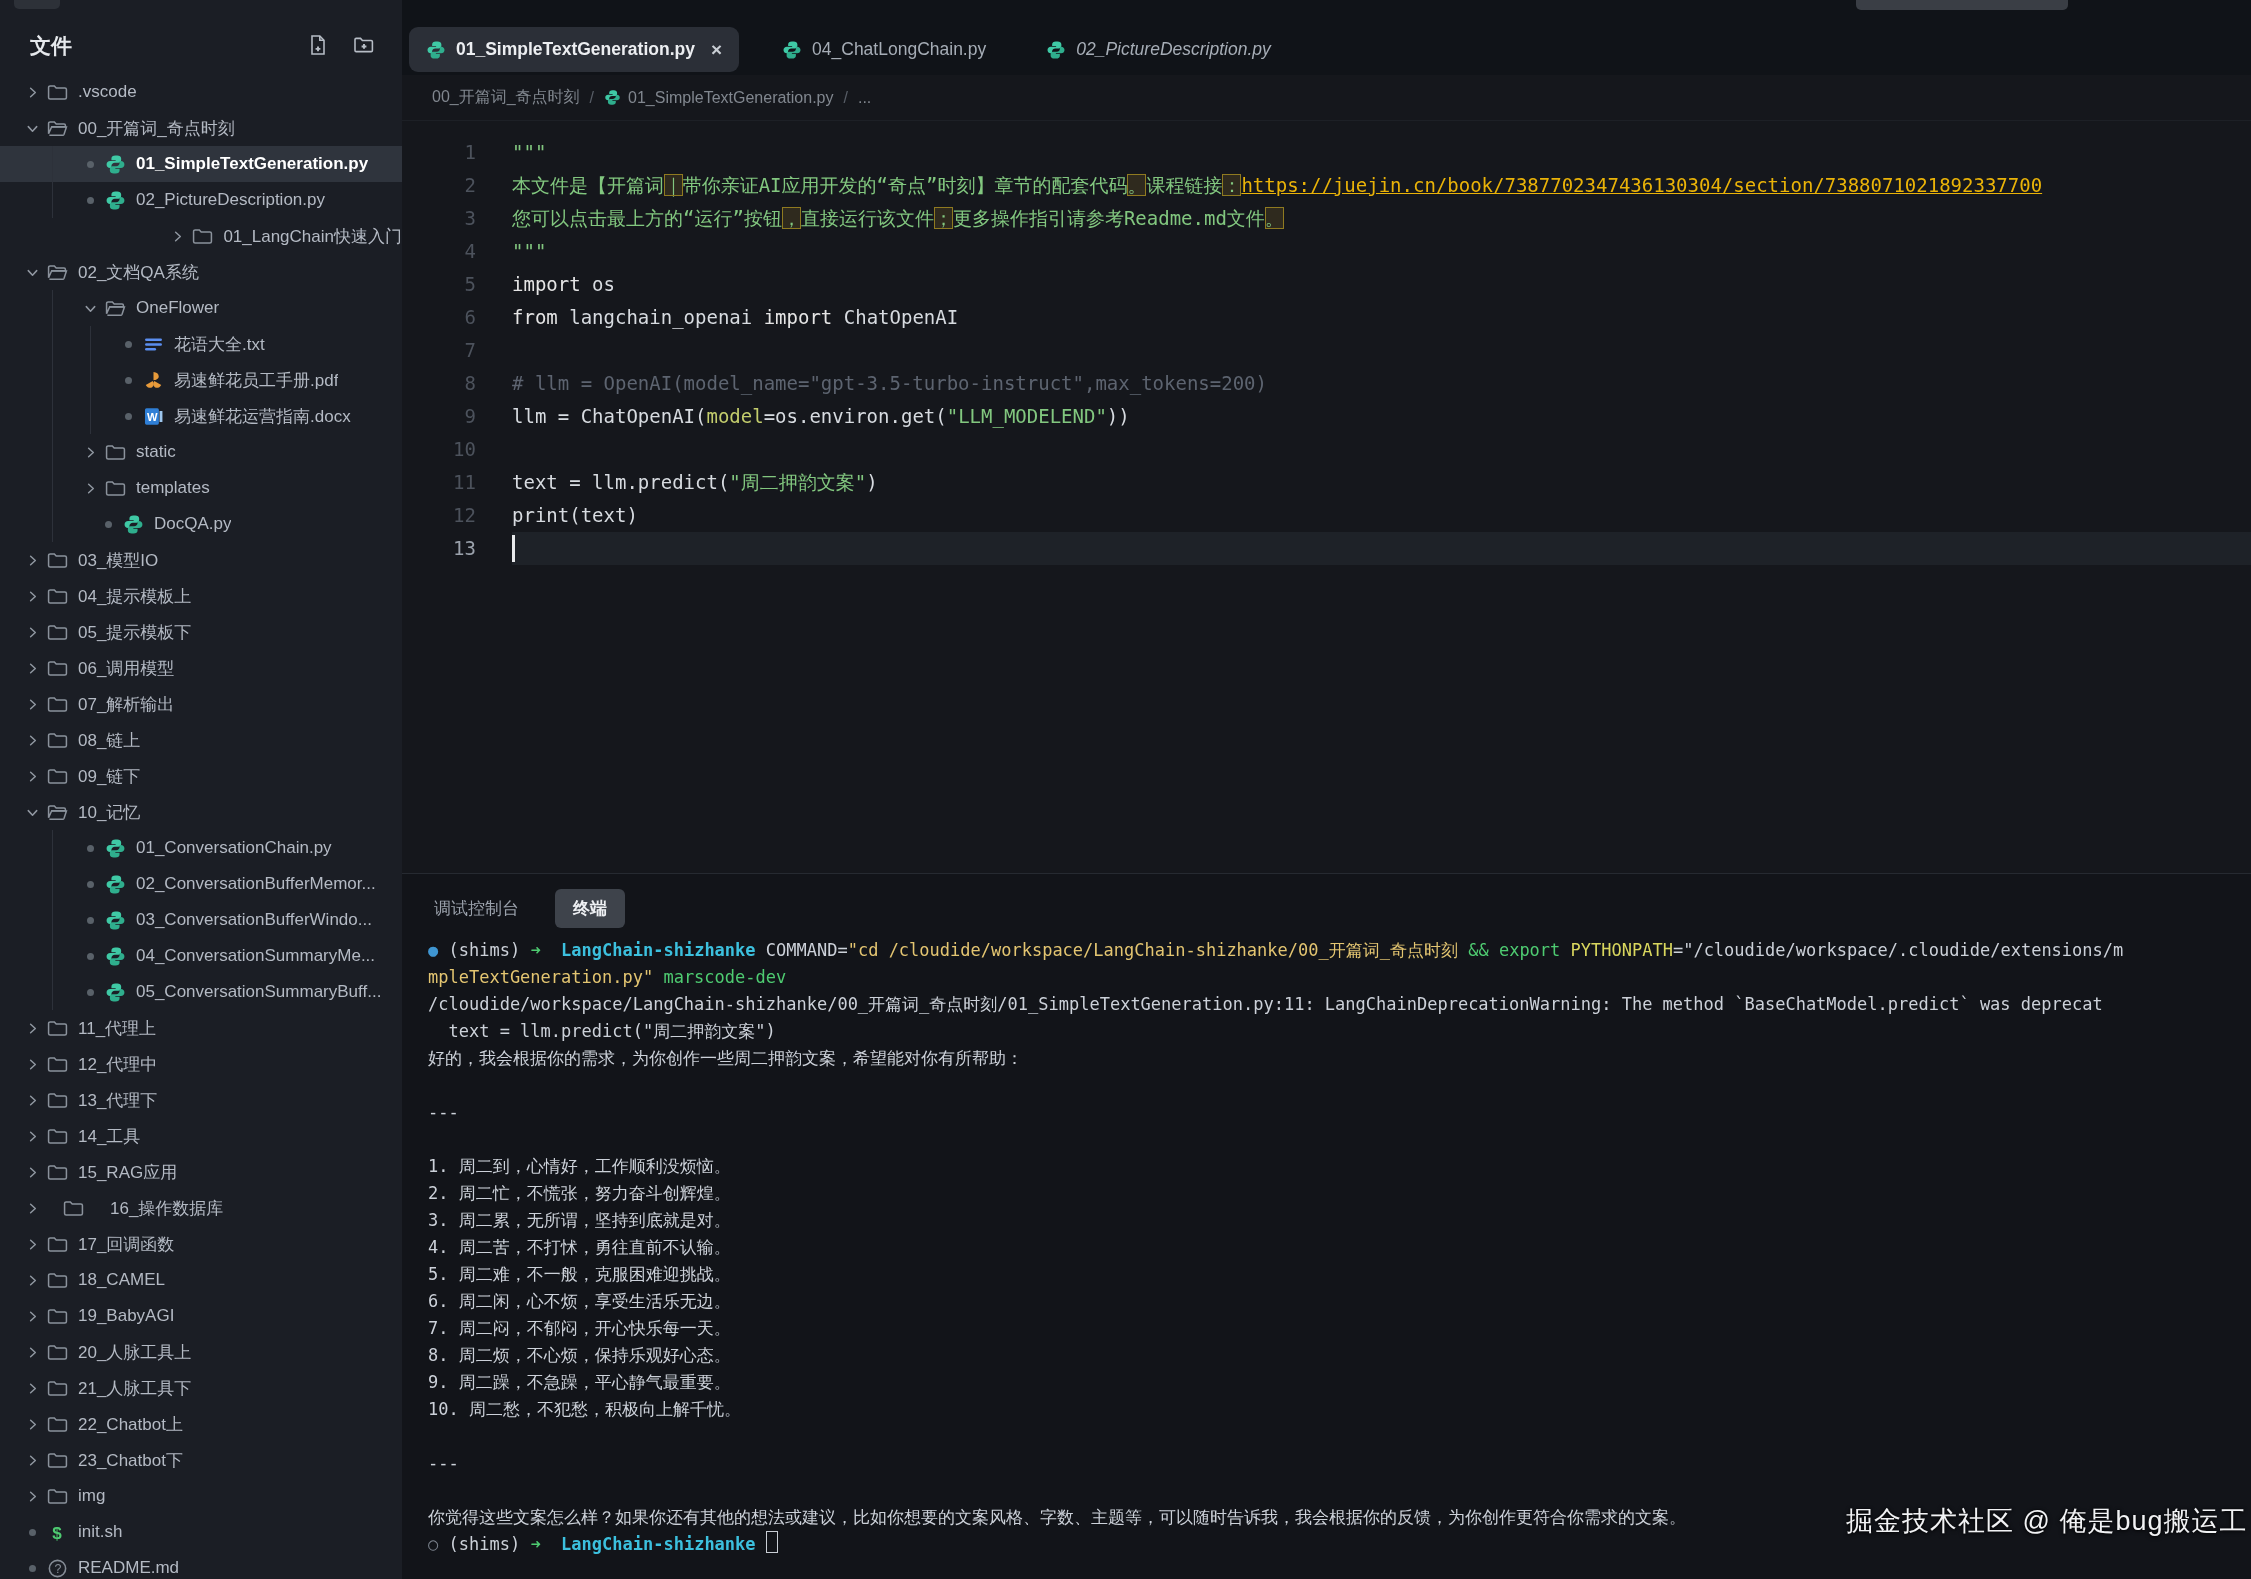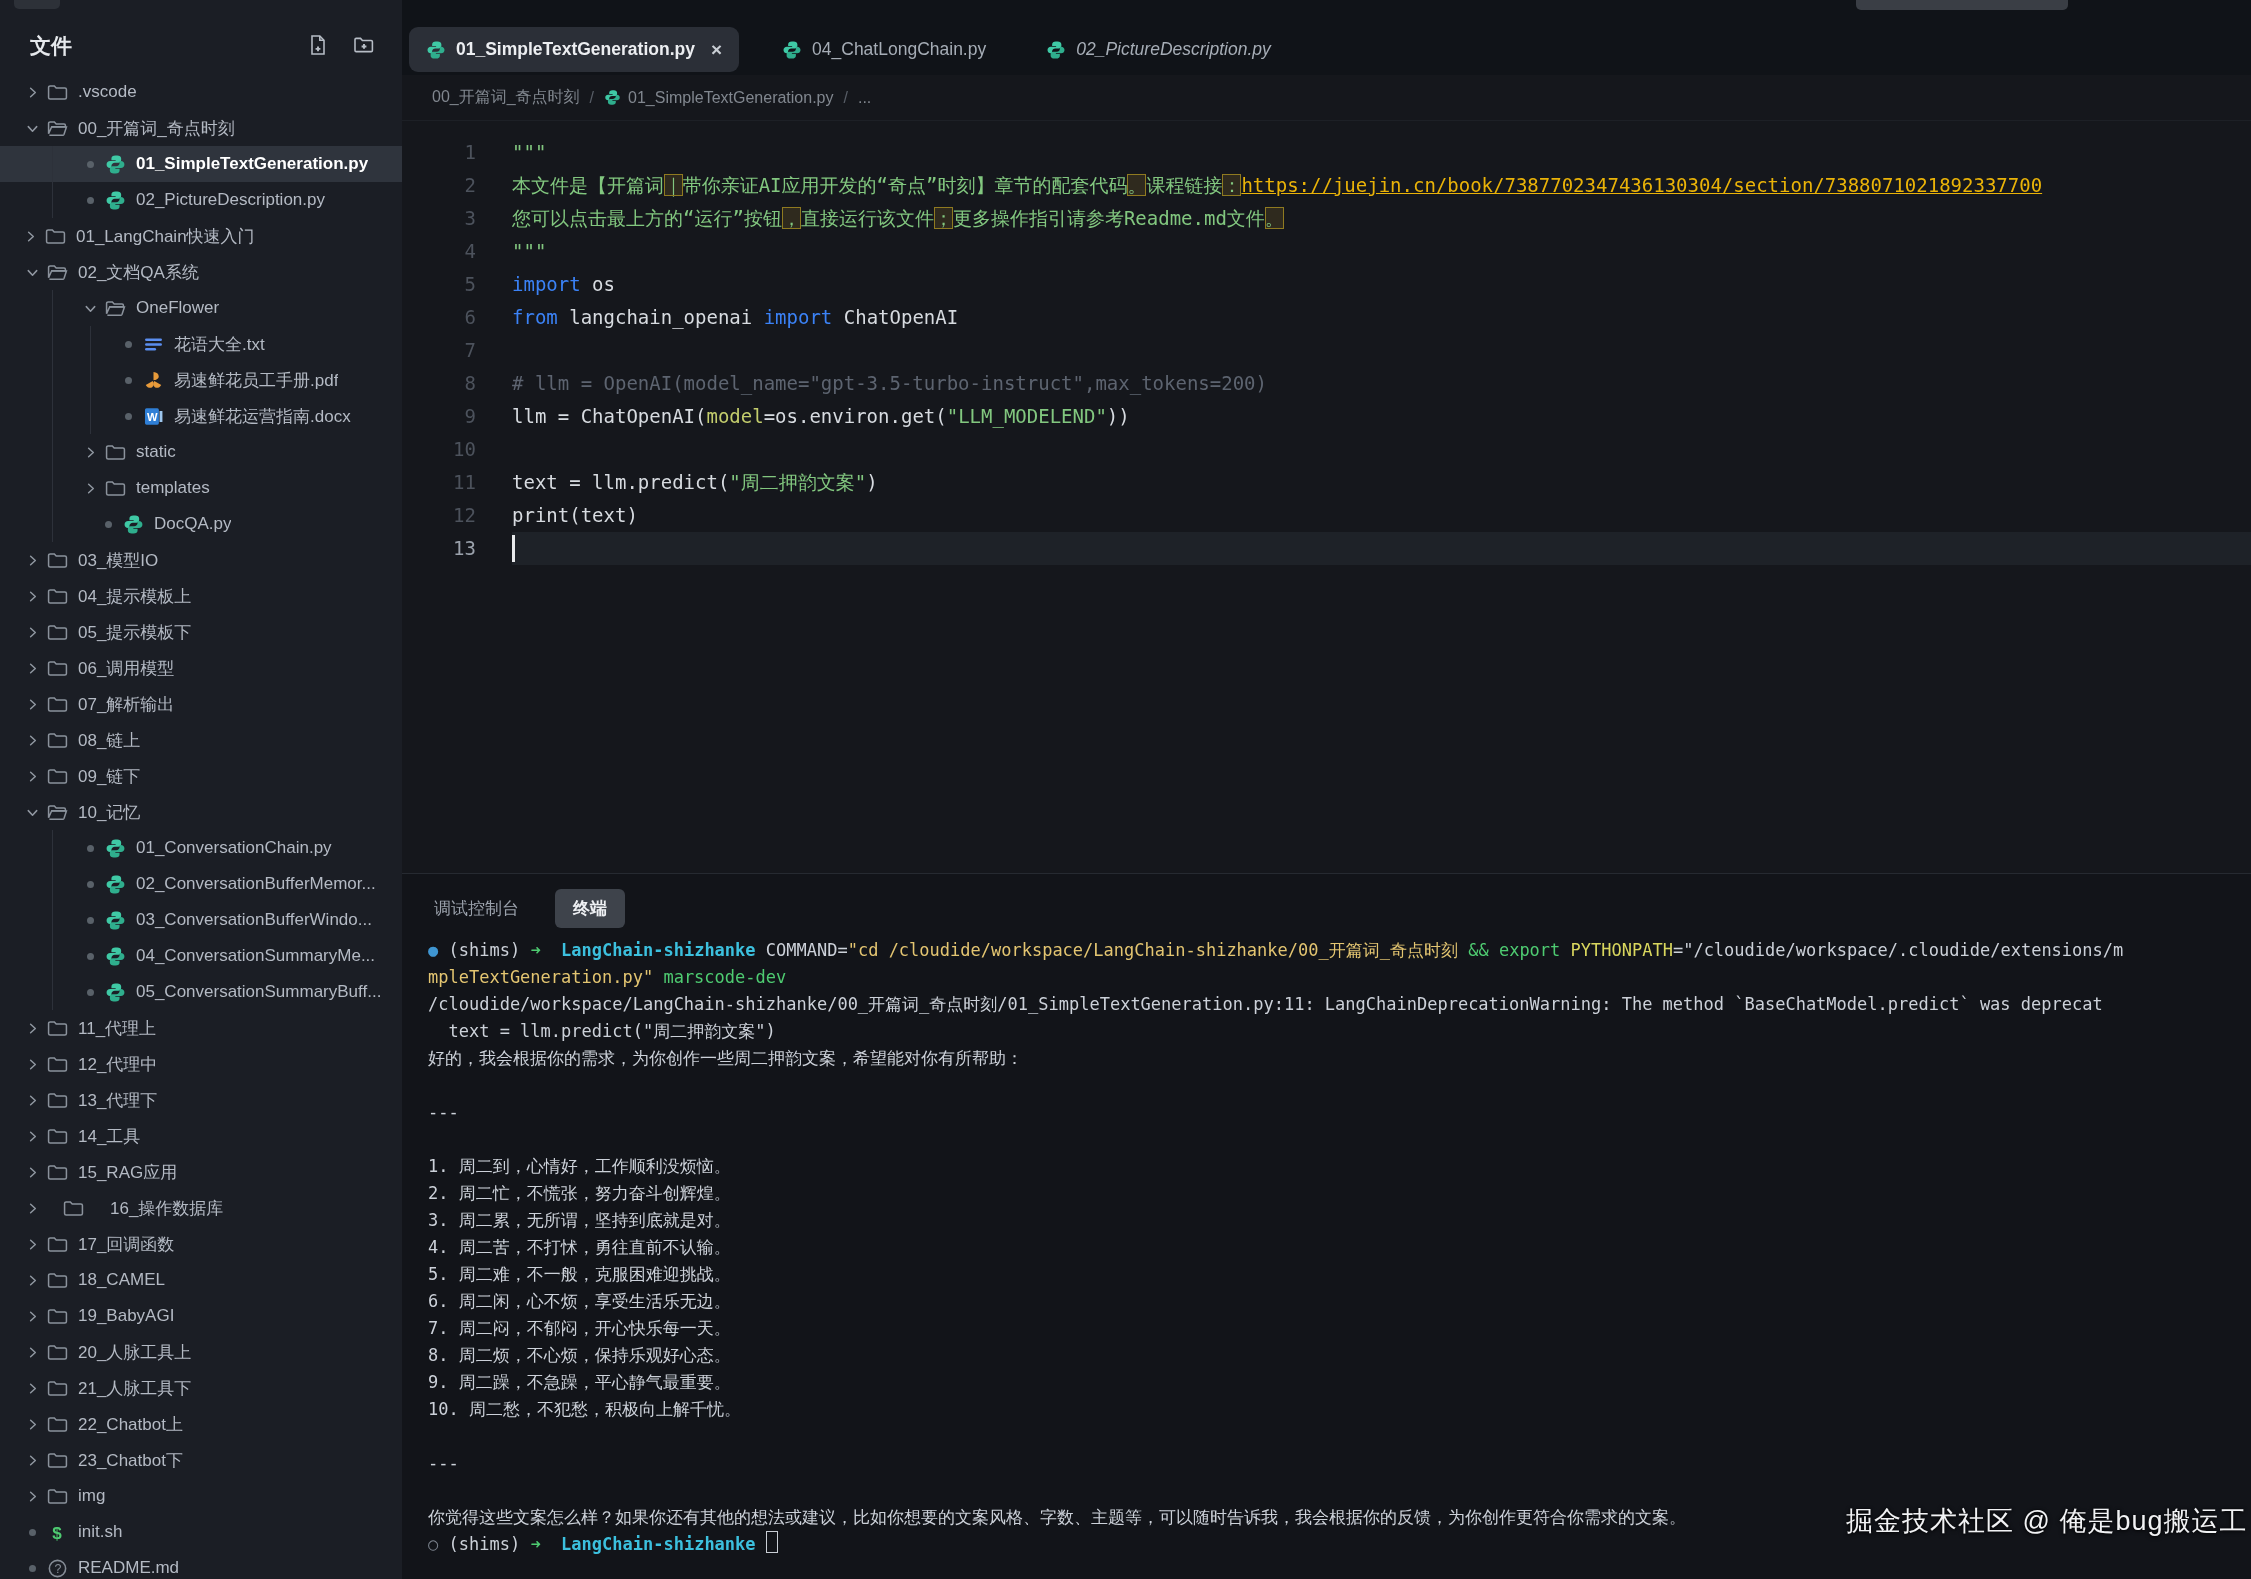--- a/index.html
+++ b/index.html
@@ -41,21 +41,21 @@
   .crumb-ic{width:17px;height:17px;margin-right:7px;display:inline-flex}
   .crumb-ic svg{width:100%;height:100%}
   
   .editor{position:absolute;top:121px;left:0;width:100%;height:752px;overflow:hidden;font-family:"DejaVu Sans Mono",monospace;font-size:19px;line-height:33px;padding-top:15px;box-sizing:border-box}
   .cl{display:flex;white-space:pre}
   .ln{flex:none;width:110px;padding-right:36px;box-sizing:border-box;text-align:right;color:#4c525c;user-select:none}
   .cl.cur{background:linear-gradient(90deg,transparent 110px,#1e2228 110px)}
   .cl.cur .ln{color:#9aa1ab}
   .c-str{color:#82c77f}
   .c-link{color:#eab308;text-decoration:underline;cursor:pointer}
-  .c-kw{color:#3b82f6}
+  .c-kw{color:#e5e5e5}
   .c-def{color:#d7dbe0}
   .c-com{color:#5d6470}
   .c-param{color:#c3cd6d}
   .ubox{outline:1px solid #8f7a20;outline-offset:-1px;background:rgba(205,165,45,.14)}
   .caret{display:inline-block;width:2.5px;height:27px;background:#e8eaec;vertical-align:-7px}
   
   .panel{position:absolute;top:873px;left:0;width:100%;height:706px;background:#121419;border-top:1px solid #262a31}
   .ptabs{position:absolute;top:15px;left:32px;display:flex;align-items:flex-start;gap:36px;font-size:17px}
   .ptab{color:#9aa1ab;padding:8px 0;cursor:pointer}
   .ptab.active{background:#3e434b;color:#eef0f3;padding:8px 18px;border-radius:6px;font-weight:600}
@@ -137,21 +137,21 @@
           <span class="dot"></span>
         </span>
         <span class="ficon">
           <svg viewBox="0 0 16 16">
             <path fill="#3fc9a5" d="M7.9 1.2c-1.9 0-3 .9-3 2.3v1.3h3.2v.6H3.9c-1.6 0-2.7 1-2.7 2.6 0 1.6 1.1 2.6 2.7 2.6h1V9.1c0-1.4 1.1-2.4 2.6-2.4h2.7c1.2 0 2.1-.9 2.1-2.1V3.5c0-1.4-1.2-2.3-3-2.3H7.9z"></path>
             <path fill="#2fae8d" d="M8.1 14.8c1.9 0 3-.9 3-2.3v-1.3H7.9v-.6h4.2c1.6 0 2.7-1 2.7-2.6 0-1.6-1.1-2.6-2.7-2.6h-1v1.5c0 1.4-1.1 2.4-2.6 2.4H5.8c-1.2 0-2.1.9-2.1 2.1v1.1c0 1.4 1.2 2.3 3 2.3h1.4z"></path>
           </svg>
         </span>
         <span class="tlabel">02_PictureDescription.py</span>
       </div>
-      <div class="trow" style="padding-left: 20px;">
+      <div class="trow" style="padding-left: 8px; justify-content: flex-end;">
         <span class="slot">
           <svg viewBox="0 0 16 16">
             <path d="M6 3.5L11 8l-5 4.5" fill="none" stroke="#9097a1" stroke-width="1.6" stroke-linecap="round" stroke-linejoin="round"></path>
           </svg>
         </span>
         <span class="ficon">
           <svg viewBox="0 0 16 16">
             <path d="M1.2 4.2c0-.7.5-1.2 1.2-1.2h3.2L7 4.6h6.6c.7 0 1.2.5 1.2 1.2v6c0 .7-.5 1.2-1.2 1.2H2.4c-.7 0-1.2-.5-1.2-1.2V4.2z" fill="none" stroke="#8b929c" stroke-width="1.15"></path>
           </svg>
         </span>

